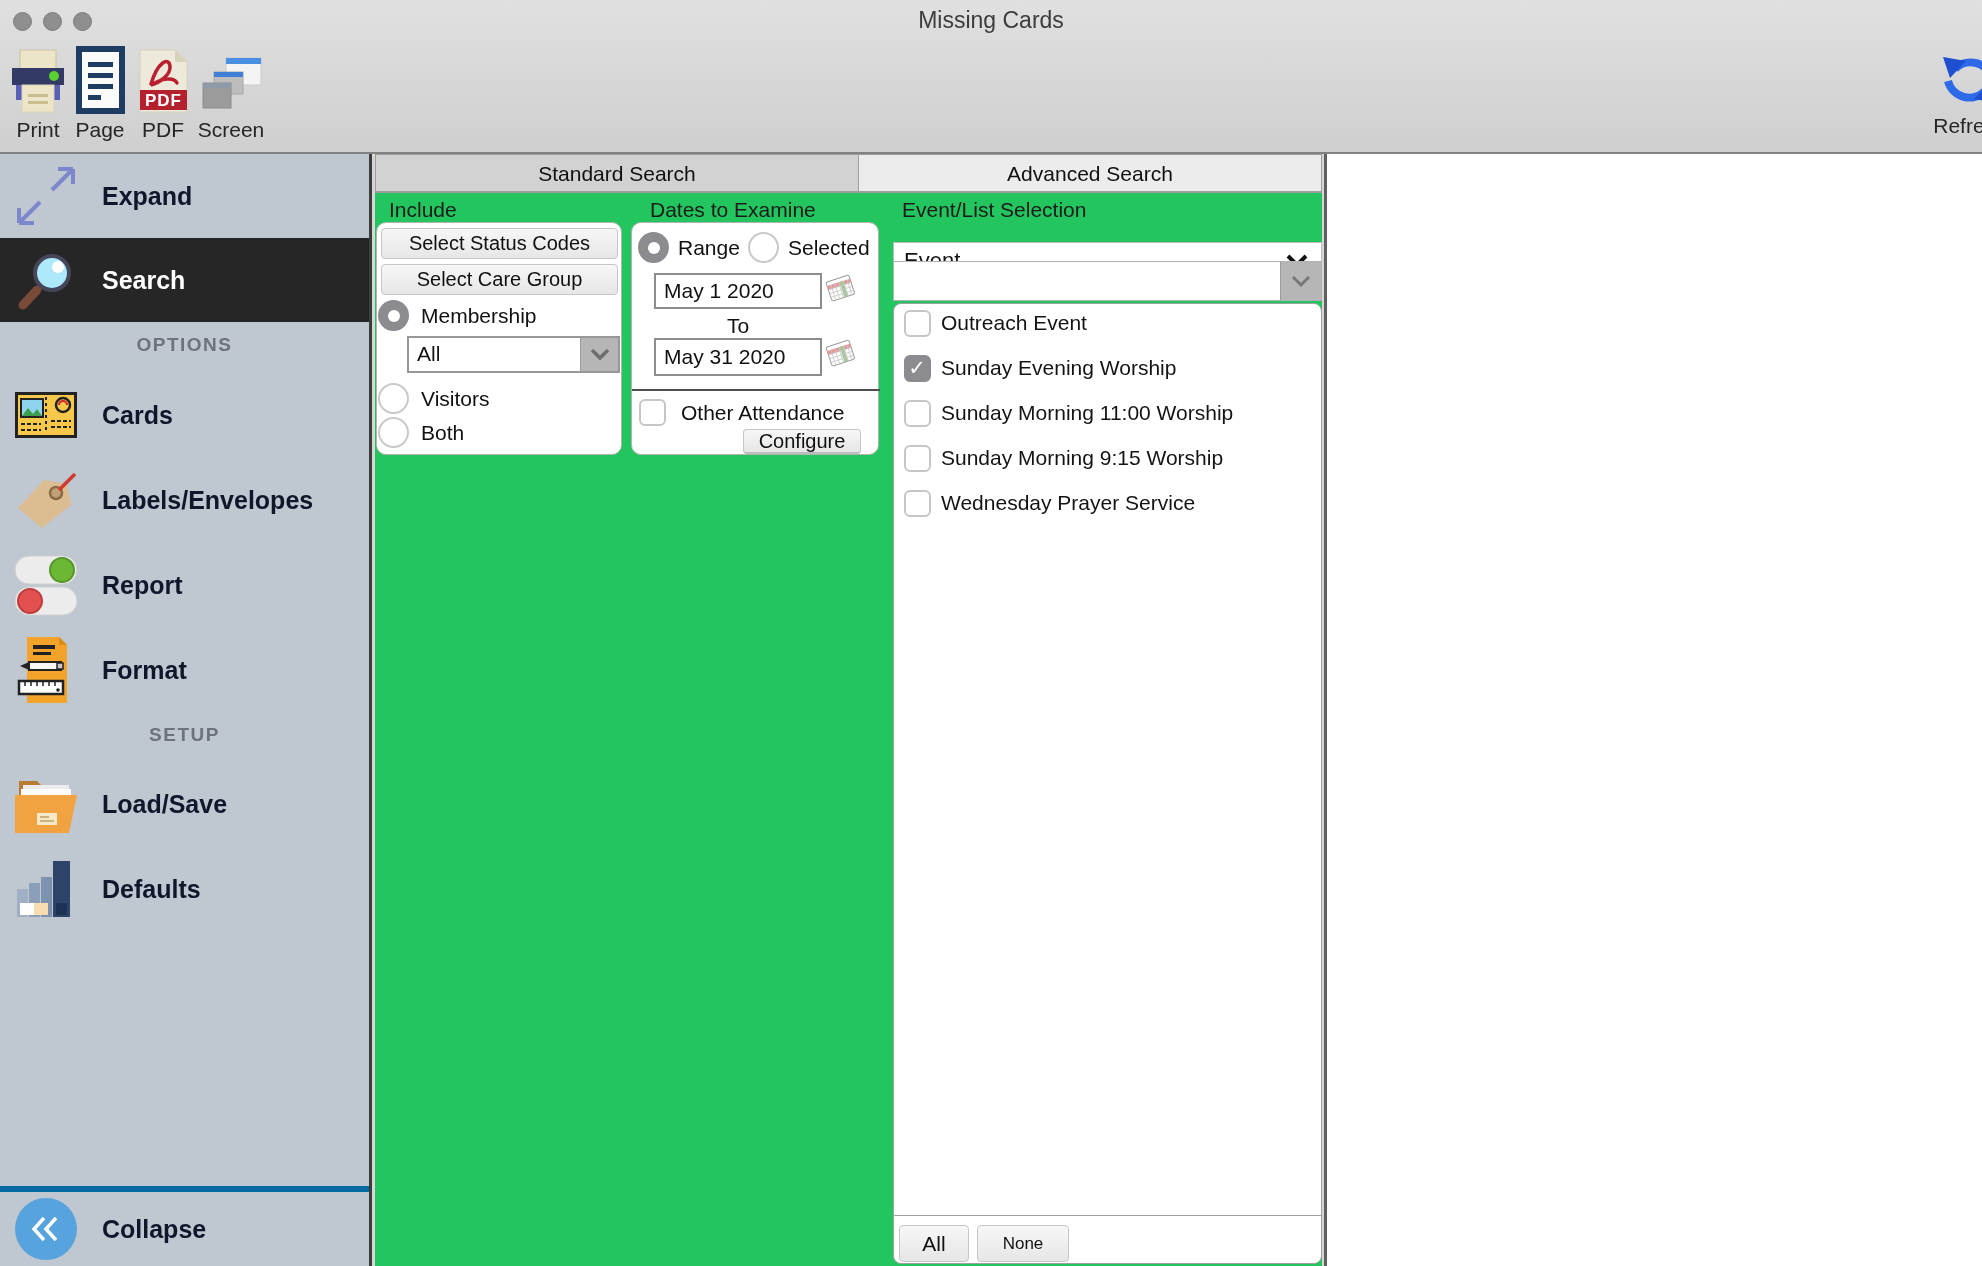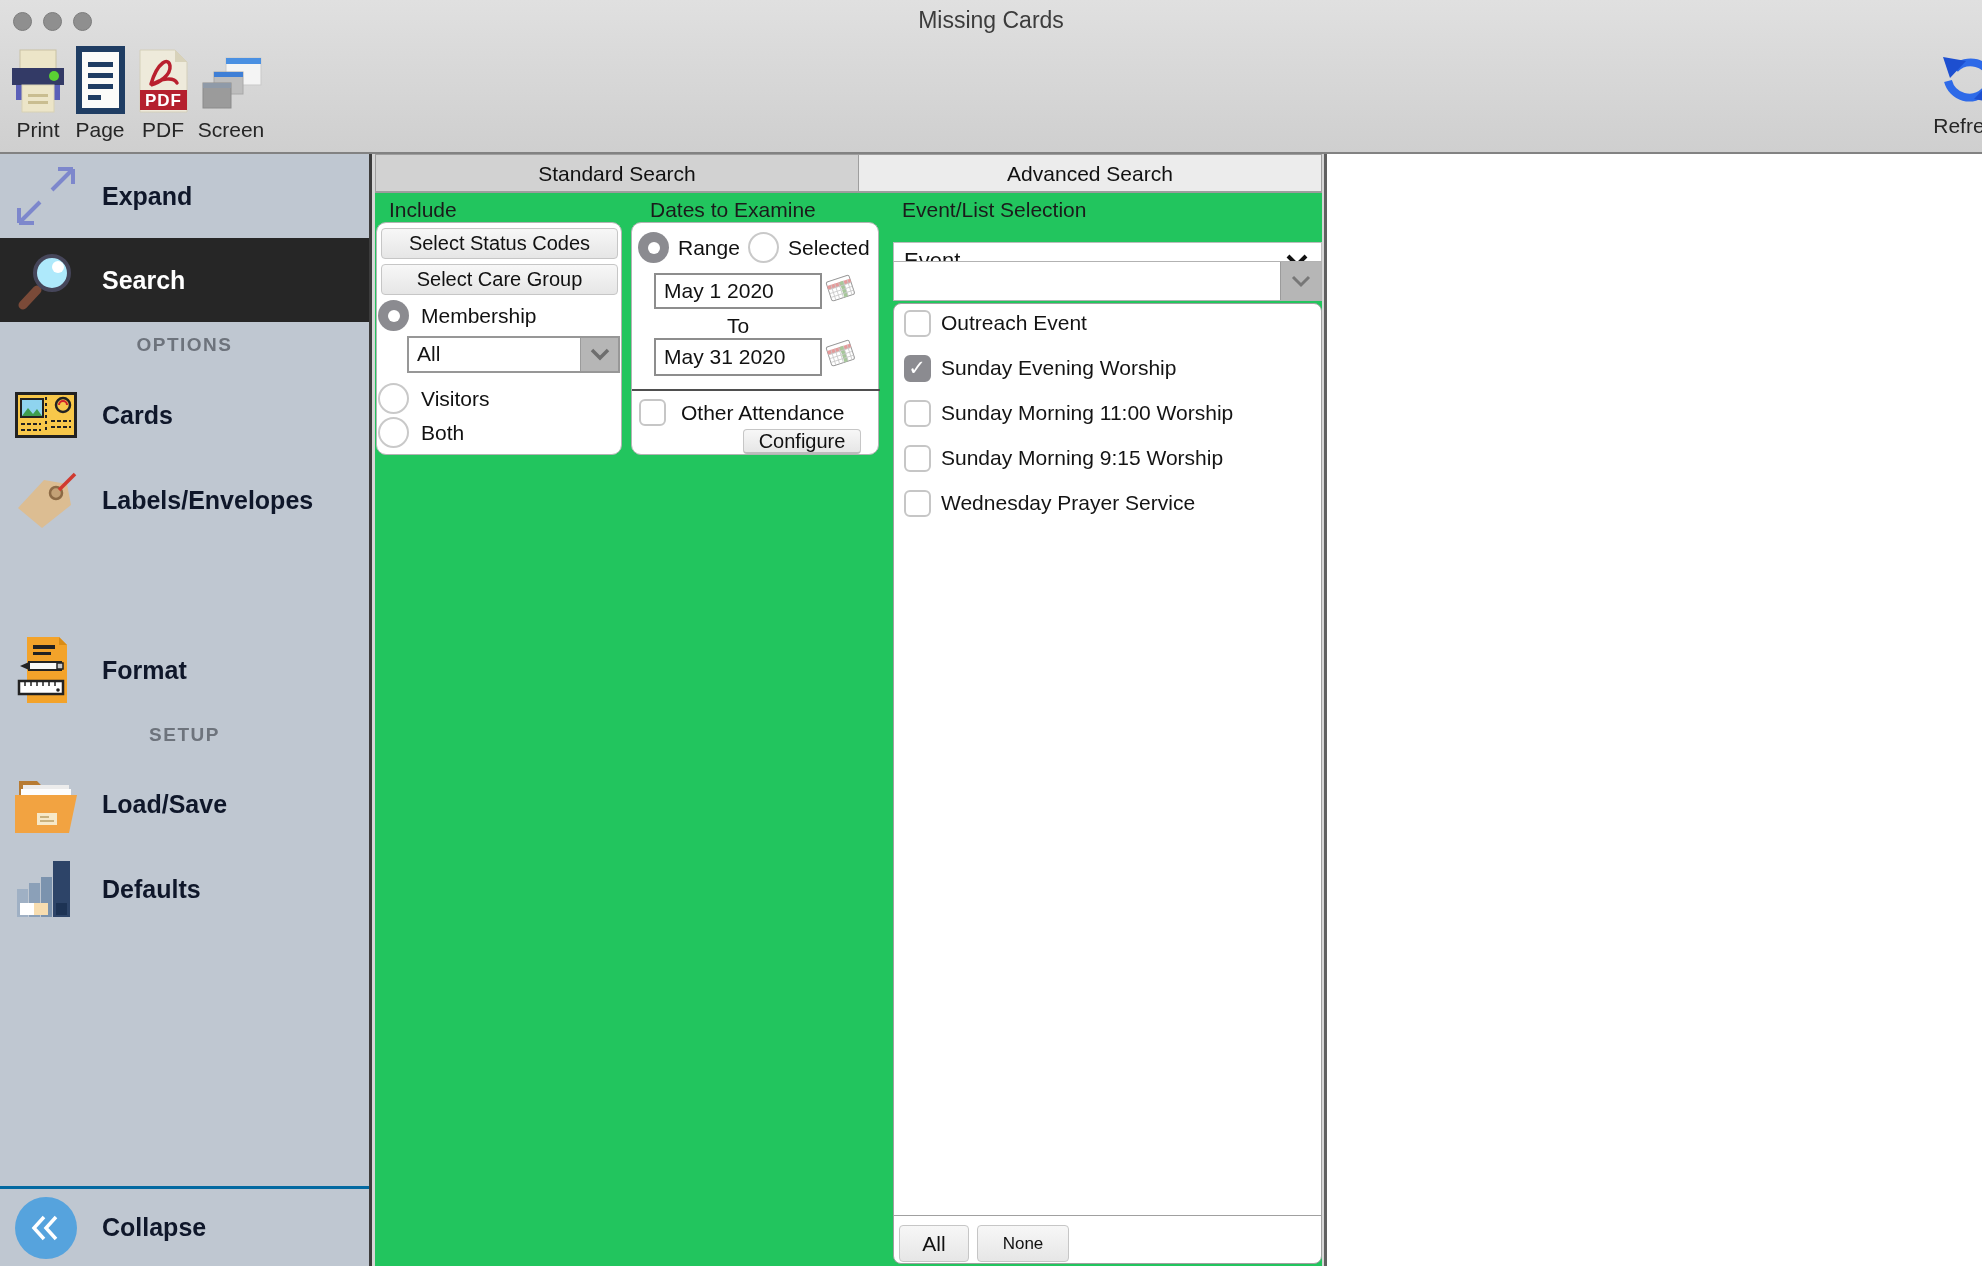--- a/index.html
+++ b/index.html
@@ -22,21 +22,21 @@
   
   .sidebar { position:absolute; left:0; top:154px; width:372px; height:1112px;
     background:#bfc7d1; border-right:3px solid #3c3c3c; }
   .side-row { position:absolute; left:0; width:369px; height:84px; display:flex; align-items:center; cursor:default; }
   .side-row .s-icon { width:72px; margin-left:10px; display:flex; justify-content:center; align-items:center; }
   .side-row .s-label { margin-left:20px; font-size:25px; font-weight:bold; color:#0f172a; white-space:nowrap; }
   .side-row.selected { background:#262626; }
   .side-row.selected .s-label { color:#ffffff; }
   .side-hdr { position:absolute; left:0; width:369px; text-align:center; font-size:19px;
     font-weight:bold; color:#6d737c; letter-spacing:1.5px; }
-  .collapse-row { border-top:3px solid #0369a1; }
+  .collapse-row { border-top:6px solid #0369a1; }
   .collapse-circle { width:62px; height:62px; border-radius:50%; background:#56a3dd;
     display:flex; align-items:center; justify-content:center; }
   
   .main { position:absolute; left:375px; top:154px; width:947px; height:1112px; background:#22c55e; }
   .tabbar { position:absolute; left:0; top:0; width:100%; height:39px; border-bottom:1px solid #9c9c9c; }
   .tab { position:absolute; top:0; height:38px; line-height:38px; text-align:center;
     font-size:21px; color:#111; border:1px solid #9e9e9e; }
   .tab.inactive { background:#d2d2d2; }
   .tab.active { background:#ececec; }
   .col-hdr { position:absolute; top:44px; font-size:21px; color:#1b1b1b; white-space:nowrap; }
@@ -203,20 +203,31 @@
       <div class="s-icon">
         <svg width="64" height="60" viewBox="0 0 64 60">
           <path d="M4 38 L30 10 L53 14 L57 35 L28 58 Z" fill="#dcbd92"></path>
           <circle cx="42" cy="23" r="6" fill="#c3a176" stroke="#8c6a45" stroke-width="2.5"></circle>
           <line x1="45" y1="20" x2="61" y2="4" stroke="#d03a30" stroke-width="3.5"></line>
         </svg>
       </div>
       <div class="s-label">Labels/Envelopes</div>
     </div>
 
+    <div class="side-row" style="top:389px;">
+      <div class="s-icon">
+        <svg width="66" height="64" viewBox="0 0 66 64">
+          <rect x="2" y="3" width="62" height="28" rx="14" fill="#ececec" stroke="#d0d0d0"></rect>
+          <circle cx="49" cy="17" r="12" fill="#6cb834" stroke="#57962a" stroke-width="2"></circle>
+          <rect x="2" y="34" width="62" height="28" rx="14" fill="#ececec" stroke="#d0d0d0"></rect>
+          <circle cx="17" cy="48" r="12" fill="#e35050" stroke="#bb3d3d" stroke-width="2"></circle>
+        </svg>
+      </div>
+      <div class="s-label">Report</div>
+    </div>
 
     <div class="side-row" style="top:474px;">
       <div class="s-icon">
         <svg width="58" height="70" viewBox="0 0 58 70">
           <path d="M10 2 h32 l8 8 v58 h-40 z" fill="#f3a32a"></path>
           <path d="M42 2 l8 8 h-8 z" fill="#d98c17"></path>
           <rect x="16" y="10" width="22" height="4" fill="#222"></rect>
           <rect x="16" y="17" width="18" height="3" fill="#222"></rect>
           <rect x="12" y="27" width="32" height="8" fill="#f8f8f8" stroke="#222" stroke-width="2"></rect>
           <path d="M12 27 l-9 4 9 4 z" fill="#222"></path>

